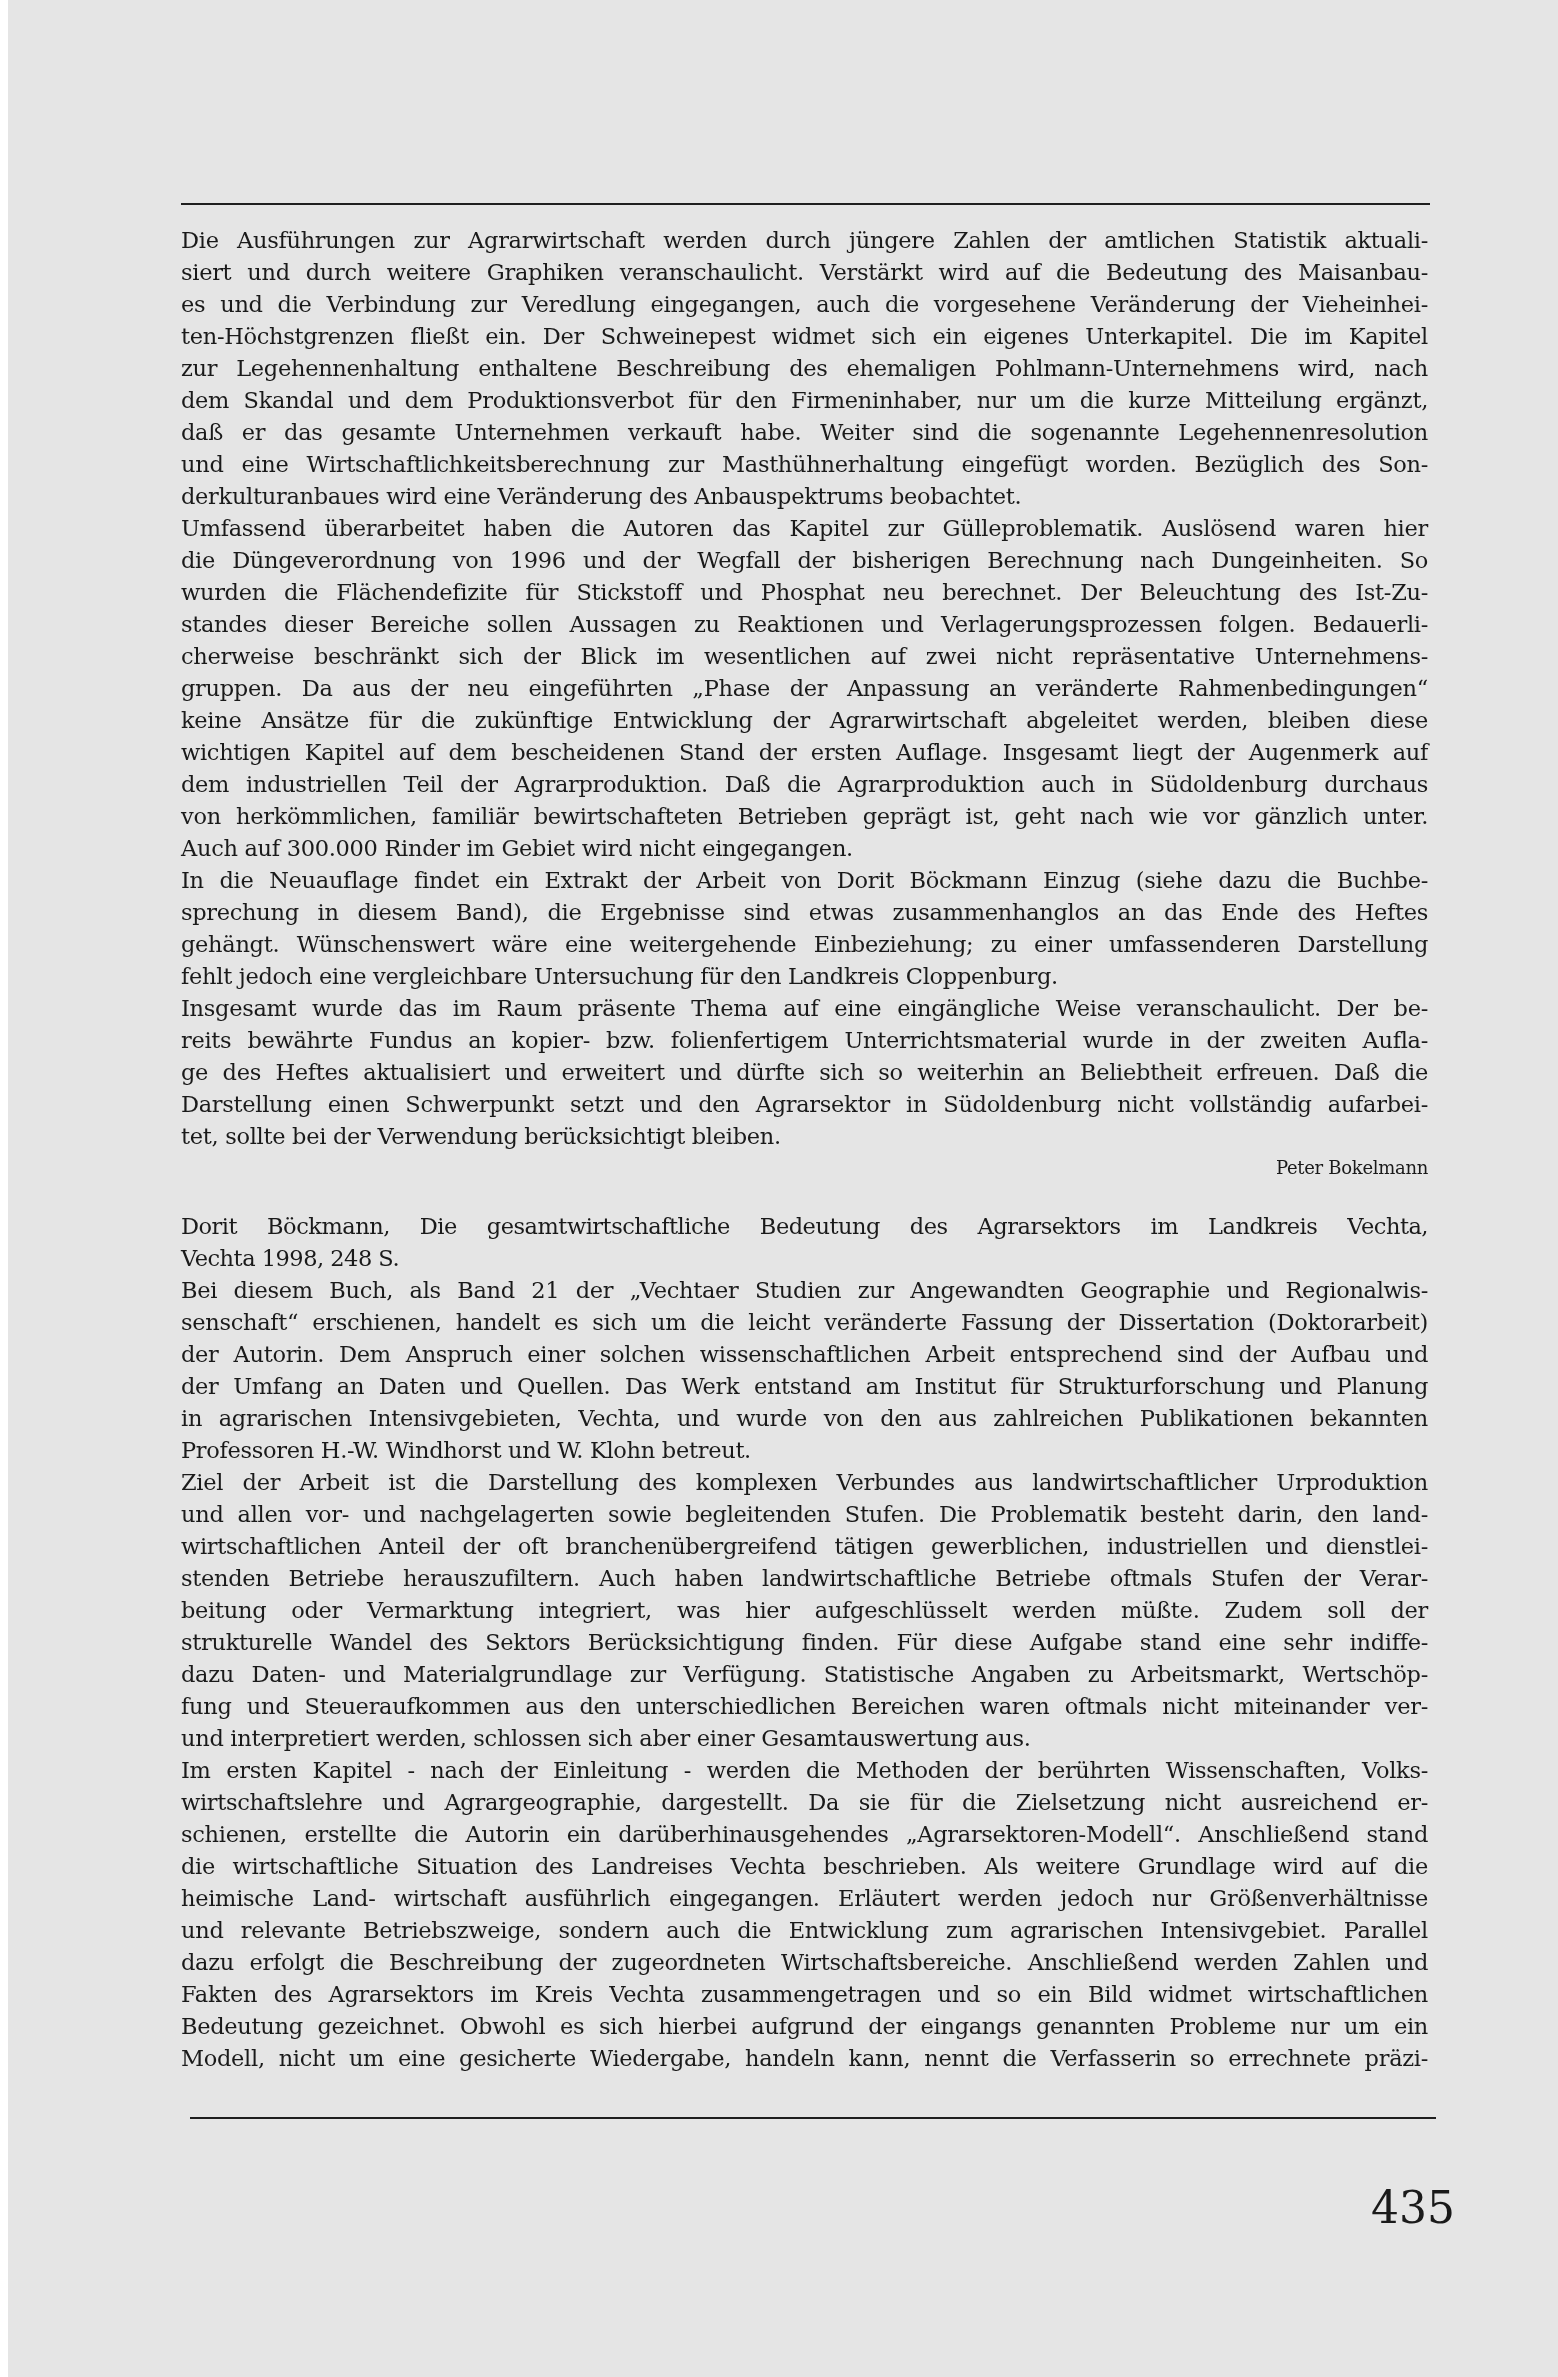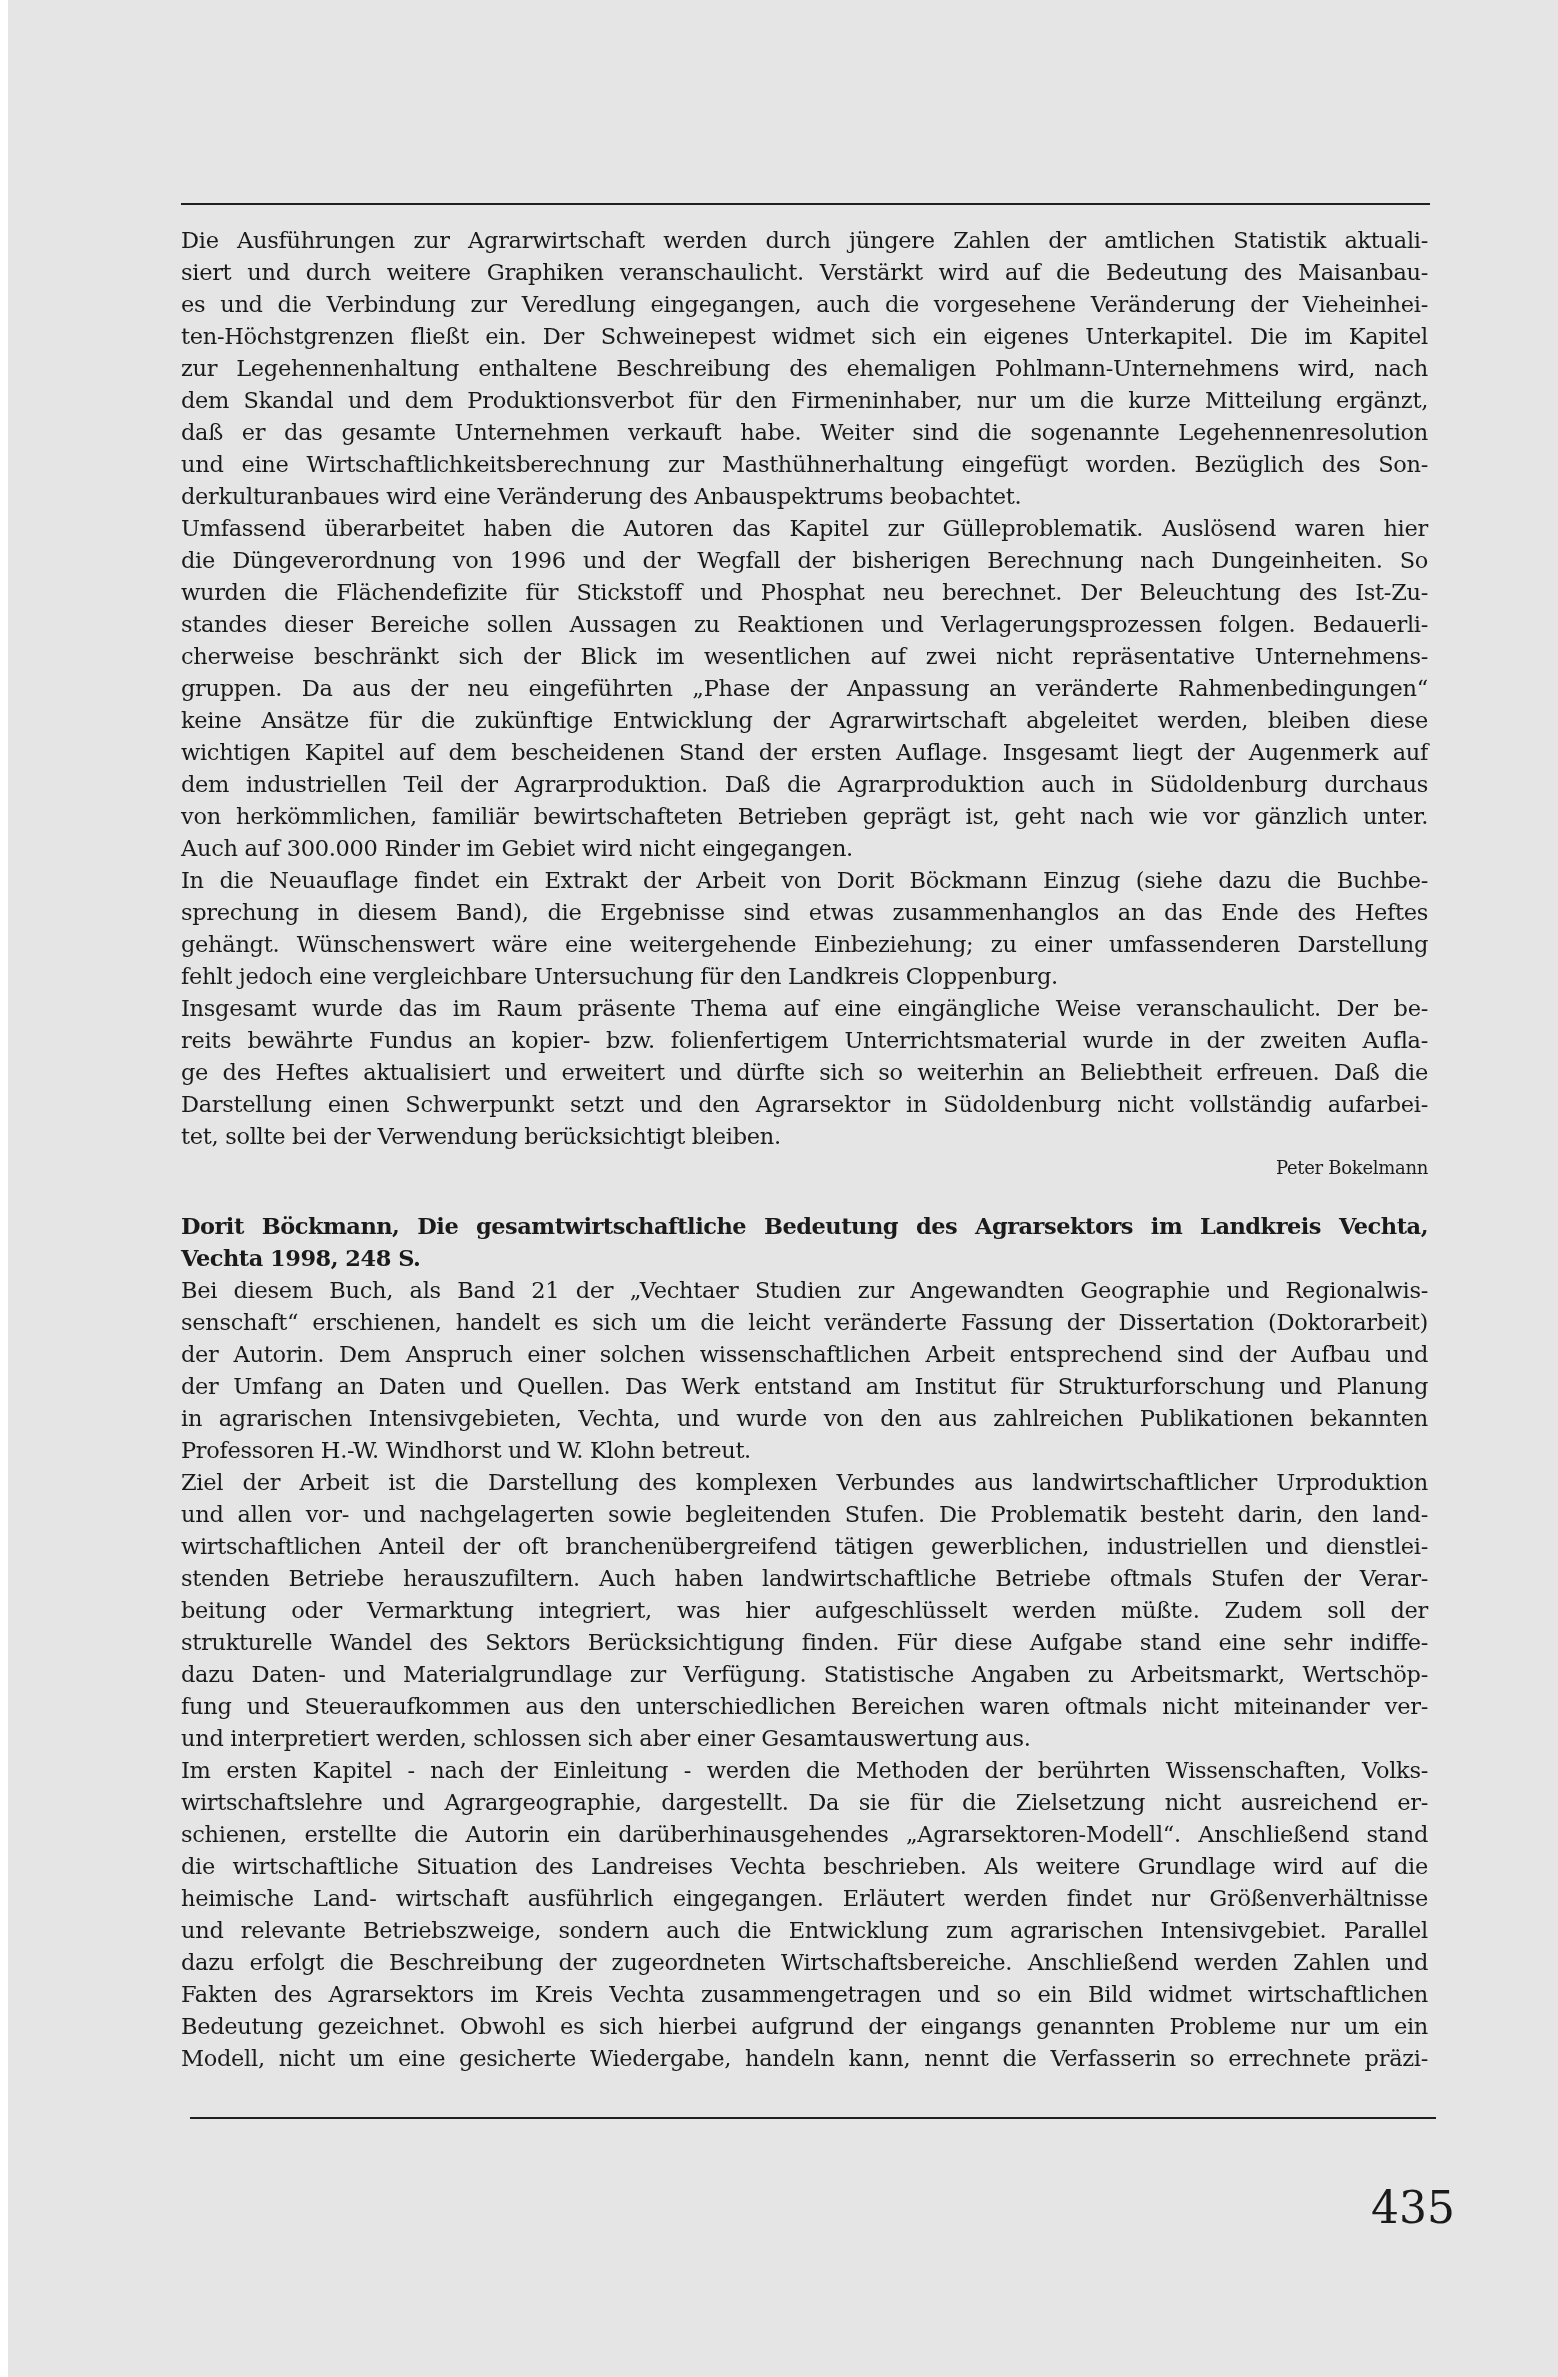--- a/index.html
+++ b/index.html
@@ -66,21 +66,21 @@
       text-align: right;
       letter-spacing: -0.3px;
       padding-right: 0px;
       margin-top: 0px;
     }
     .heading {
       display: block;
       margin-top: 25.5px;
     }
     .heading .line {
-      font-weight: bold;
+      font-weight: normal;
       letter-spacing: -0.5px;
     }
     .page-number {
       position: absolute;
       left: 1363px;
       top: 2187px;
       font-size: 44px;
       font-weight: normal;
       color: #1a1a1a;
       letter-spacing: 0px;
@@ -159,21 +159,21 @@
           <span class="line">strukturelle Wandel des Sektors Berücksichtigung finden. Für diese Aufgabe stand eine sehr indiffe-</span>
           <span class="line">dazu Daten- und Materialgrundlage zur Verfügung. Statistische Angaben zu Arbeitsmarkt, Wertschöp-</span>
           <span class="line">fung und Steueraufkommen aus den unterschiedlichen Bereichen waren oftmals nicht miteinander ver-</span>
           <span class="line last">und interpretiert werden, schlossen sich aber einer Gesamtauswertung aus.</span>
         </div>
       <div class="para">
           <span class="line">Im ersten Kapitel - nach der Einleitung - werden die Methoden der berührten Wissenschaften, Volks-</span>
           <span class="line">wirtschaftslehre und Agrargeographie, dargestellt. Da sie für die Zielsetzung nicht ausreichend er-</span>
           <span class="line">schienen, erstellte die Autorin ein darüberhinausgehendes „Agrarsektoren-Modell“. Anschließend stand</span>
           <span class="line">die wirtschaftliche Situation des Landreises Vechta beschrieben. Als weitere Grundlage wird auf die</span>
-          <span class="line">heimische Land- wirtschaft ausführlich eingegangen. Erläutert werden findet nur Größenverhältnisse</span>
+          <span class="line">heimische Land- wirtschaft ausführlich eingegangen. Erläutert werden jedoch nur Größenverhältnisse</span>
           <span class="line">und relevante Betriebszweige, sondern auch die Entwicklung zum agrarischen Intensivgebiet. Parallel</span>
           <span class="line">dazu erfolgt die Beschreibung der zugeordneten Wirtschaftsbereiche. Anschließend werden Zahlen und</span>
           <span class="line">Fakten des Agrarsektors im Kreis Vechta zusammengetragen und so ein Bild widmet wirtschaftlichen</span>
           <span class="line">Bedeutung gezeichnet. Obwohl es sich hierbei aufgrund der eingangs genannten Probleme nur um ein</span>
           <span class="line">Modell, nicht um eine gesicherte Wiedergabe, handeln kann, nennt die Verfasserin so errechnete präzi-</span>
         </div>
     </section>
 
   </div>
 

